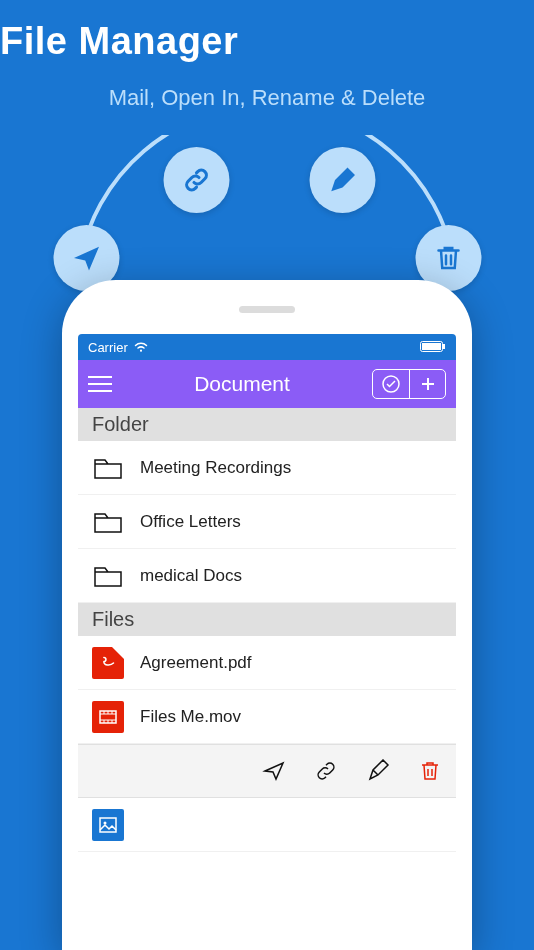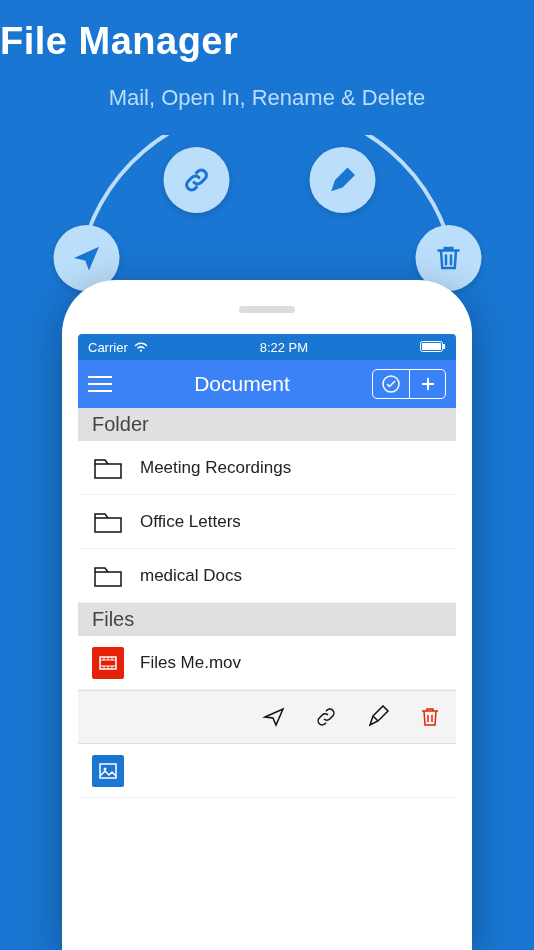--- a/index.html
+++ b/index.html
@@ -96,21 +96,21 @@
     font-size: 13px;
     padding: 0 10px;
     justify-content: space-between;
   }
   .status-left, .status-right { display: flex; align-items: center; gap: 6px; }
   .status-center { flex: 1; text-align: center; }
   .status-right svg { width: 26px; height: 11px; fill: #fff; }
 
   .nav-bar {
     height: 48px;
-    background: #3b82f6;
+    background: #8b5cf6;
     display: flex;
     align-items: center;
     padding: 0 10px;
     color: #fff;
   }
   .hamburger { width: 24px; display:flex; flex-direction:column; gap:5px; }
   .hamburger span { height:2px; background:#fff; }
   .nav-title {
     flex: 1;
     text-align: center;
@@ -225,21 +225,20 @@
     <div class="status-bar">
       <div class="status-left">
         <span>Carrier</span>
         <span>
           <svg width="14" height="11" viewBox="0 0 14 11">
               <path d="M7 10 L7 10 M4 7a5 5 0 0 1 6 0 M1.5 4.5a8 8 0 0 1 11 0" stroke="#fff" stroke-width="1.5" fill="none" stroke-linecap="round"></path>
               <circle cx="7" cy="9.5" r="1" fill="#fff"></circle>
             </svg>
         </span>
       </div>
-      <div class="status-center">8:22 PM</div>
       <div class="status-right">
         <span>
           <svg viewBox="0 0 26 11">
               <rect x="0.5" y="0.5" width="22" height="10" rx="2" stroke="#fff" fill="none"></rect>
               <rect x="2" y="2" width="19" height="7" fill="#fff"></rect>
               <rect x="23" y="3" width="2" height="5" fill="#fff"></rect>
             </svg>
         </span>
       </div>
     </div>
@@ -288,20 +287,28 @@
       <div class="row-icon folder-icon">
         <svg viewBox="0 0 30 24">
             <path d="M2 4h10l3 4h13v14H2z M2 8h26"></path>
           </svg>
       </div>
       <div class="row-label">medical Docs</div>
     </div>
 
     <div class="section-header">Files</div>
 
+    <div class="row">
+      <div class="row-icon pdf-icon">
+        <svg class="pdf-glyph" viewBox="0 0 32 32" width="22" height="22">
+            <path d="M10 8c4 0 4 6 0 6 M10 14c0 6 10 6 14 2" stroke="#fff" stroke-width="2.2" fill="none" stroke-linecap="round"></path>
+          </svg>
+      </div>
+      <div class="row-label">Agreement.pdf</div>
+    </div>
 
     <div class="row">
       <div class="row-icon mov-icon">
         <svg viewBox="0 0 20 20">
             <rect x="2" y="4" width="16" height="12" fill="none" stroke="#fff" stroke-width="1.5"></rect>
             <path d="M2 7h16M2 13h16M6 4v3M10 4v3M14 4v3M6 13v3M10 13v3M14 13v3" stroke="#fff" stroke-width="1"></path>
           </svg>
       </div>
       <div class="row-label">Files Me.mov</div>
     </div>

